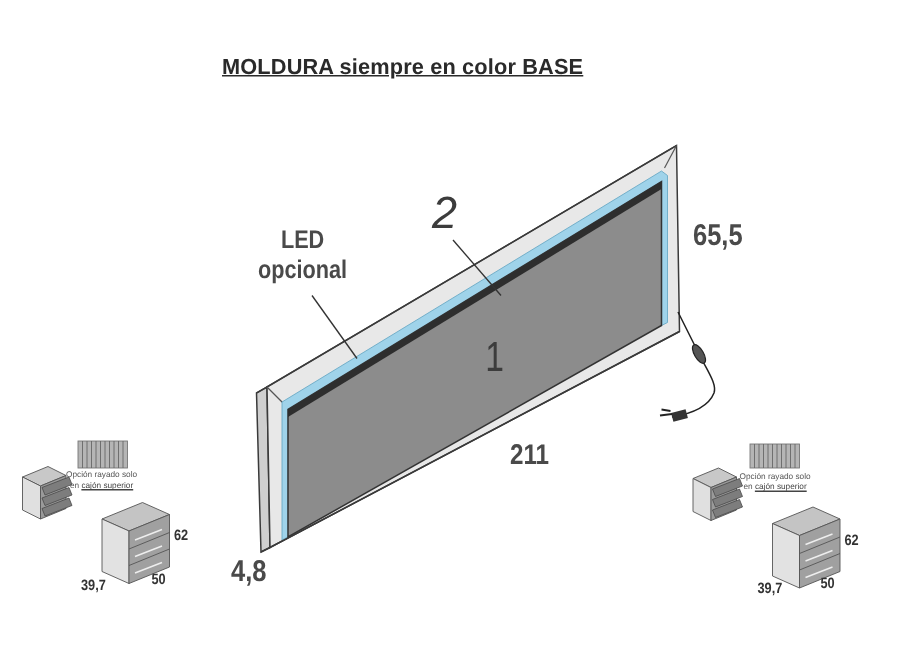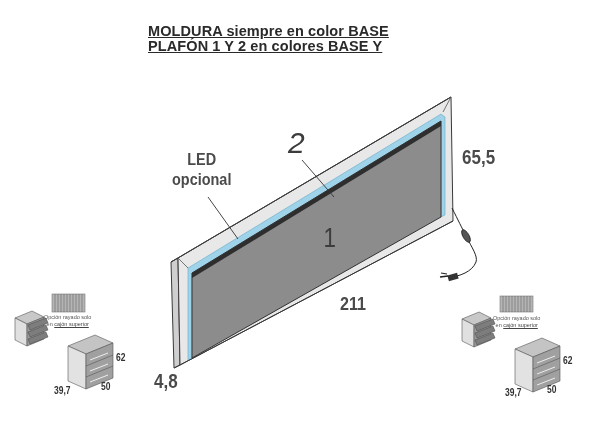--- a/index.html
+++ b/index.html
@@ -1,17 +1,17 @@
 <!DOCTYPE html>
 <html><head>
   <meta charset="utf-8">
   <style>
     html, body { margin: 0; padding: 0; background: #ffffff; }
     body { width: 600px; height: 435px; position: relative; overflow: hidden; font-family: "Liberation Sans", sans-serif; }
-    .title-block { position: absolute; left: 148px; top: 24px; width: 340px; }
+    .title-block { position: absolute; left: 148px; top: 38px; width: 340px; }
     .title-line { font-family: "Liberation Sans", sans-serif; font-weight: bold; font-size: 14.5px; line-height: 15px; color: #2a2a2a; text-decoration: underline; white-space: nowrap; letter-spacing: 0.1px; }
     svg.diagram { position: absolute; left: 0; top: 0; }
     .lbl { position: absolute; font-family: "Liberation Sans", sans-serif; font-weight: bold; color: #4a4a4a; white-space: nowrap; }
     .lbl-led { left: 172px; top: 150px; font-size: 17px; line-height: 20px; text-align: center; transform: scaleX(0.85); transform-origin: left top; }
     .lbl-2 { left: 288px; top: 126px; font-size: 30px; font-weight: normal; font-style: italic; color: #3c3c3c; }
     .lbl-1 { left: 322px; top: 222px; font-size: 28px; font-weight: normal; color: #3c3c3c; transform: scaleX(0.8); }
     .lbl-655 { left: 462px; top: 146px; font-size: 20px; transform: scaleX(0.85); transform-origin: left top; }
     .lbl-211 { left: 340px; top: 293px; font-size: 19px; transform: scaleX(0.85); transform-origin: left top; }
     .lbl-48 { left: 154px; top: 370px; font-size: 20px; transform: scaleX(0.85); transform-origin: left top; }
     .small-dim { position: absolute; font-family: "Liberation Sans", sans-serif; font-weight: bold; font-size: 10px; color: #333; transform: scaleX(0.85); transform-origin: left top; }
@@ -125,21 +125,20 @@
       <line x1="533" y1="380" x2="560" y2="369" stroke="#555" stroke-width="0.6"></line>
       <line x1="537" y1="363" x2="555" y2="356" stroke="#eee" stroke-width="1"></line>
       <line x1="537" y1="374" x2="555" y2="367" stroke="#eee" stroke-width="1"></line>
       <line x1="537" y1="385" x2="555" y2="378" stroke="#eee" stroke-width="1"></line>
     </g>
   </g>
 </svg>
 
 <div class="title-block">
   <div class="title-line">MOLDURA siempre en color BASE</div>
-  <div class="title-line">PLAFÓN 1 Y 2 en colores BASE Y</div>
 </div>
 
 <div class="lbl lbl-led">
   <div>LED</div>
   <div>opcional</div>
 </div>
 <div class="lbl lbl-2">2</div>
 <div class="lbl lbl-1">1</div>
 <div class="lbl lbl-655">65,5</div>
 <div class="lbl lbl-211">211</div>

